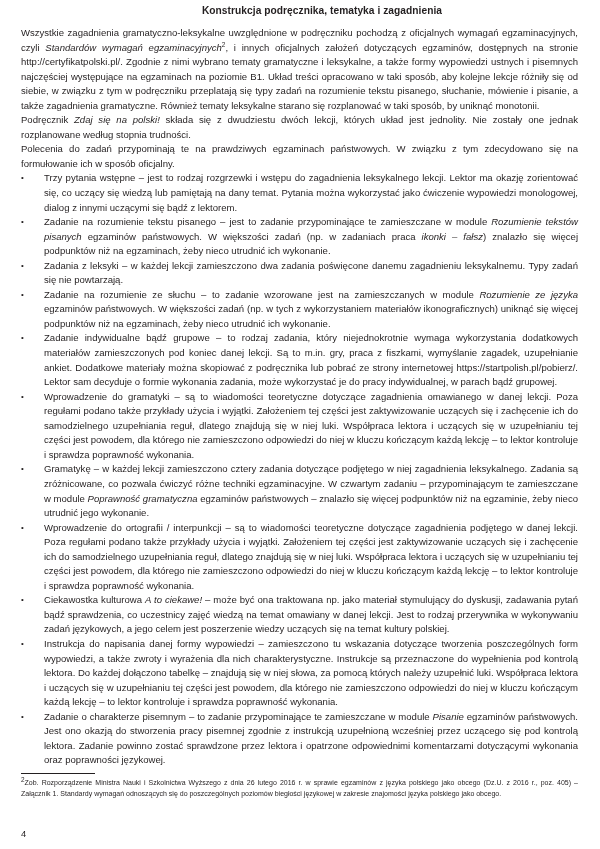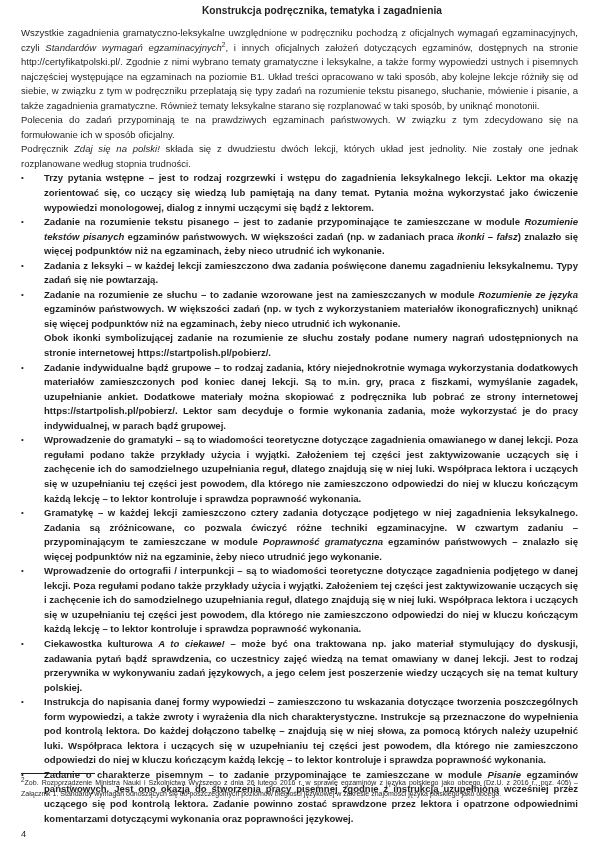--- a/index.html
+++ b/index.html
@@ -67,21 +67,20 @@
     left: 0px;
     top: 0px;
     font-size: 8px;
     line-height: 14.55px;
     color: #231f20;
   }
   .sub-para {
     display: block;
     text-align: justify;
     text-justify: inter-word;
-    font-weight: bold;
   }
   em, .ital {
     font-style: italic;
   }
   sup.fn {
     font-size: 6.4px;
     vertical-align: super;
     line-height: 0;
   }
   .footnote-area {
@@ -116,40 +115,39 @@
 </head>
 <body>
 
 <div class="page">
 
   <h1 class="doc-title">Konstrukcja podręcznika, tematyka i zagadnienia</h1>
 
   <div class="body-block">
     <div id="intro-paragraphs">
         <p class="para"><span>Wszystkie zagadnienia gramatyczno-leksykalne uwzględnione w podręczniku pochodzą z oficjalnych wymagań egzaminacyjnych, czyli </span><em>Standardów wymagań egzaminacyjnych</em><sup class="fn">2</sup><span>, i innych oficjalnych założeń dotyczących egzaminów, dostępnych na stronie http://certyfikatpolski.pl/. Zgodnie z nimi wybrano tematy gramatyczne i leksykalne, a także formy wypowiedzi ustnych i pisemnych najczęściej występujące na egzaminach na poziomie B1. Układ treści opracowano w taki sposób, aby kolejne lekcje różniły się od siebie, w związku z tym w podręczniku przeplatają się typy zadań na rozumienie tekstu pisanego, słuchanie, mówienie i pisanie, a także zagadnienia gramatyczne. Również tematy leksykalne starano się rozplanować w taki sposób, by uniknąć monotonii.</span></p>
+        <p class="para"><span>Podręcznik </span><em>Zdaj się na polski!</em><span> składa się z dwudziestu dwóch lekcji, których układ jest jednolity. Nie zostały one jednak rozplanowane według stopnia trudności.</span></p>
         <p class="para"><span>Polecenia do zadań przypominają te na prawdziwych egzaminach państwowych. W związku z tym zdecydowano się na formułowanie ich w sposób oficjalny.</span></p>
-        <p class="para"><span>Podręcznik </span><em>Zdaj się na polski!</em><span> składa się z dwudziestu dwóch lekcji, których układ jest jednolity. Nie zostały one jednak rozplanowane według stopnia trudności.</span></p>
       </div>
     <ul class="bullets" id="bullet-list">
         <li>
           <span class="bullet-mark">•</span>
           <span class="sub-para"><span>Trzy pytania wstępne – jest to rodzaj rozgrzewki i wstępu do zagadnienia leksykalnego lekcji. Lektor ma okazję zorientować się, co uczący się wiedzą lub pamiętają na dany temat. Pytania można wykorzystać jako ćwiczenie wypowiedzi monologowej, dialog z innymi uczącymi się bądź z lektorem.</span></span>
         </li>
         <li>
           <span class="bullet-mark">•</span>
           <span class="sub-para"><span>Zadanie na rozumienie tekstu pisanego – jest to zadanie przypominające te zamieszczane w module </span><em>Rozumienie tekstów pisanych</em><span> egzaminów państwowych. W większości zadań (np. w zadaniach praca </span><em>ikonki – fałsz</em><span>) znalazło się więcej podpunktów niż na egzaminach, żeby nieco utrudnić ich wykonanie.</span></span>
         </li>
         <li>
           <span class="bullet-mark">•</span>
           <span class="sub-para"><span>Zadania z leksyki – w każdej lekcji zamieszczono dwa zadania poświęcone danemu zagadnieniu leksykalnemu. Typy zadań się nie powtarzają.</span></span>
         </li>
         <li>
           <span class="bullet-mark">•</span>
           <span class="sub-para"><span>Zadanie na rozumienie ze słuchu – to zadanie wzorowane jest na zamieszczanych w module </span><em>Rozumienie ze języka</em><span> egzaminów państwowych. W większości zadań (np. w tych z wykorzystaniem materiałów ikonograficznych) uniknąć się więcej podpunktów niż na egzaminach, żeby nieco utrudnić ich wykonanie.</span></span>
-          <span class="sub-para"><span>Obok ikonki symbolizującej zadanie na rozumienie ze słuchu zostały podane numery nagrań udostępnionych na stronie internetowej https://startpolish.pl/pobierz/.</span></span>
         </li>
         <li>
           <span class="bullet-mark">•</span>
           <span class="sub-para"><span>Zadanie indywidualne bądź grupowe – to rodzaj zadania, który niejednokrotnie wymaga wykorzystania dodatkowych materiałów zamieszczonych pod koniec danej lekcji. Są to m.in. gry, praca z fiszkami, wymyślanie zagadek, uzupełnianie ankiet. Dodatkowe materiały można skopiować z podręcznika lub pobrać ze strony internetowej https://startpolish.pl/pobierz/. Lektor sam decyduje o formie wykonania zadania, może wykorzystać je do pracy indywidualnej, w parach bądź grupowej.</span></span>
         </li>
         <li>
           <span class="bullet-mark">•</span>
           <span class="sub-para"><span>Wprowadzenie do gramatyki – są to wiadomości teoretyczne dotyczące zagadnienia omawianego w danej lekcji. Poza regułami podano także przykłady użycia i wyjątki. Założeniem tej części jest zaktywizowanie uczących się i zachęcenie ich do samodzielnego uzupełniania reguł, dlatego znajdują się w niej luki. Współpraca lektora i uczących się w uzupełnianiu tej części jest powodem, dla którego nie zamieszczono odpowiedzi do niej w kluczu kończącym każdą lekcję – to lektor kontroluje i sprawdza poprawność wykonania.</span></span>
         </li>
         <li>

